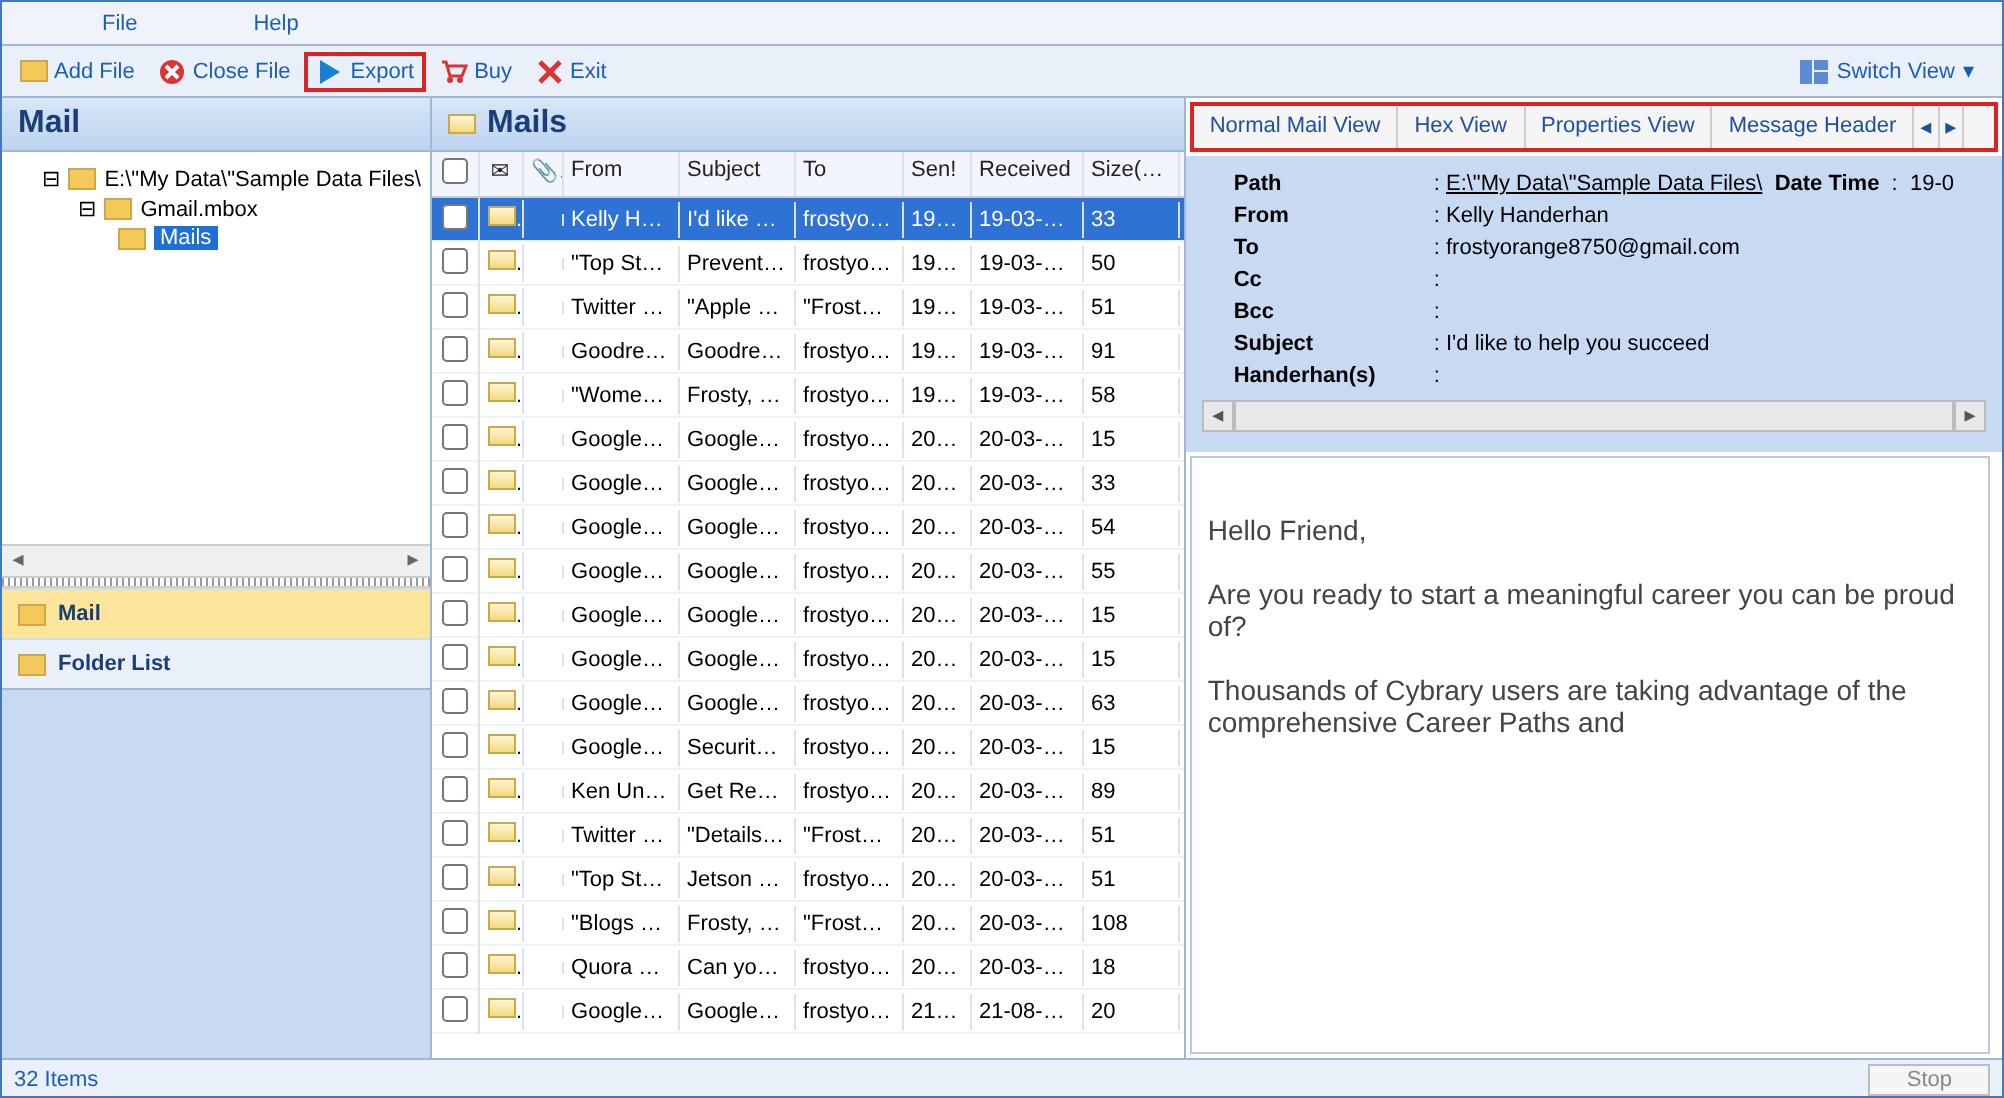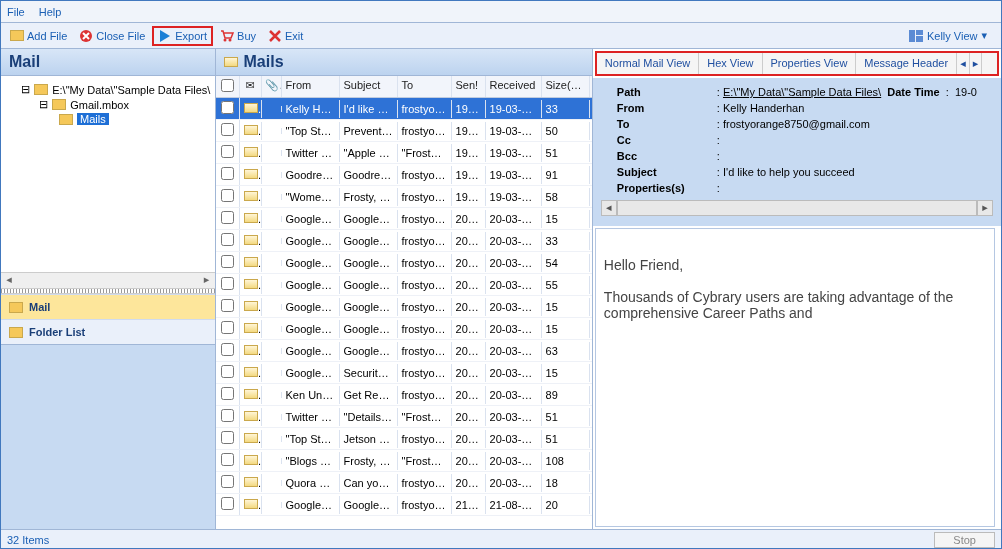--- a/index.html
+++ b/index.html
@@ -1,18 +1,18 @@
 <!DOCTYPE html>
 <html><head>
 <meta charset="utf-8">
 <style>
   * { box-sizing: border-box; margin: 0; padding: 0; }
   body { font-family: "Segoe UI", Tahoma, sans-serif; font-size: 11px; color: #000; background: #fff; overflow: hidden; width: 1002px; height: 549px; border: 1px solid #4178be; }
   .menubar { display: flex; height: 22px; border-bottom: 1px solid #a0b6d6; background: #f0f4fa; align-items: center; padding-left: 6px; gap: 14px; color: #1a5fb4; }
-  .menubar span { cursor: default; }
+  .menubar span { cursor: default; margin-left: 44px; }
   .toolbar { display: flex; height: 26px; align-items: center; border-bottom: 1px solid #a0b6d6; background: #eaf0fa; padding: 0 4px; gap: 2px; }
   .toolbar .tb { display: flex; align-items: center; gap: 3px; padding: 2px 5px; color: #1a5fb4; cursor: default; }
   .toolbar .highlight { border: 2px solid #d22; padding: 1px 4px; }
   .toolbar .switch { margin-left: auto; display:flex; align-items:center; gap:4px; padding-right:10px;}
   .ico { width: 14px; height: 14px; display: inline-flex; align-items:center; justify-content:center; }
   .content { display: flex; height: 480px; }
   .left { width: 224px; display: flex; flex-direction: column; border-right: 1px solid #a0b6d6; }
   .left-header, .mid-header { background: linear-gradient(#d8e6f7,#bcd3ef); color:#1a3f78; font-size:16px; font-weight: bold; padding: 4px 8px; border-bottom:1px solid #a0b6d6;}
   .tree { flex: 1; background:#fff; padding:6px 4px; font-size:11px; overflow:auto; }
   .tree .node { display:flex; align-items:center; gap:4px; white-space:nowrap; padding:1px 0; cursor:default;}
@@ -114,21 +114,21 @@
     <span>Exit</span>
   </div>
   <div class="switch tb">
     <span class="ico">
         <svg width="14" height="12">
           <rect x="0" y="0" width="6" height="12" fill="#5b8bd4"></rect>
           <rect x="7" y="0" width="7" height="5" fill="#5b8bd4"></rect>
           <rect x="7" y="6" width="7" height="6" fill="#5b8bd4"></rect>
         </svg>
       </span>
-    <span>Kelly View</span>
+    <span>Switch View</span>
     <span style="color:#1a5fb4;">▾</span>
   </div>
 </div>
 
 <div class="content">
   <div class="left">
     <div class="left-header">Mail</div>
     <div class="tree">
       <div class="node indent1">
           <span>⊟</span>
@@ -420,31 +420,32 @@
         </div>
       <div class="meta-row">
           <span class="k">Bcc</span>
           <span class="v">: <span></span></span>
         </div>
       <div class="meta-row">
           <span class="k">Subject</span>
           <span class="v">: <span>I'd like to help you succeed</span></span>
         </div>
       <div class="meta-row">
-          <span class="k">Properties(s)</span>
+          <span class="k">Handerhan(s)</span>
           <span class="v">: <span></span></span>
         </div>
       <div class="meta-scroll">
           <div class="arrow">◂</div>
           <div class="track"></div>
           <div class="arrow">▸</div>
         </div>
     </div>
     <div class="body-view">
       <p>Hello Friend,</p>
+      <p>Are you ready to start a meaningful career you can be proud of?</p>
       <p>Thousands of Cybrary users are taking advantage of the comprehensive Career Paths and</p>
     </div>
   </div>
 </div>
 
 <div class="statusbar">
   <span>32 Items</span>
   <span class="stop">Stop</span>
 </div>
 

